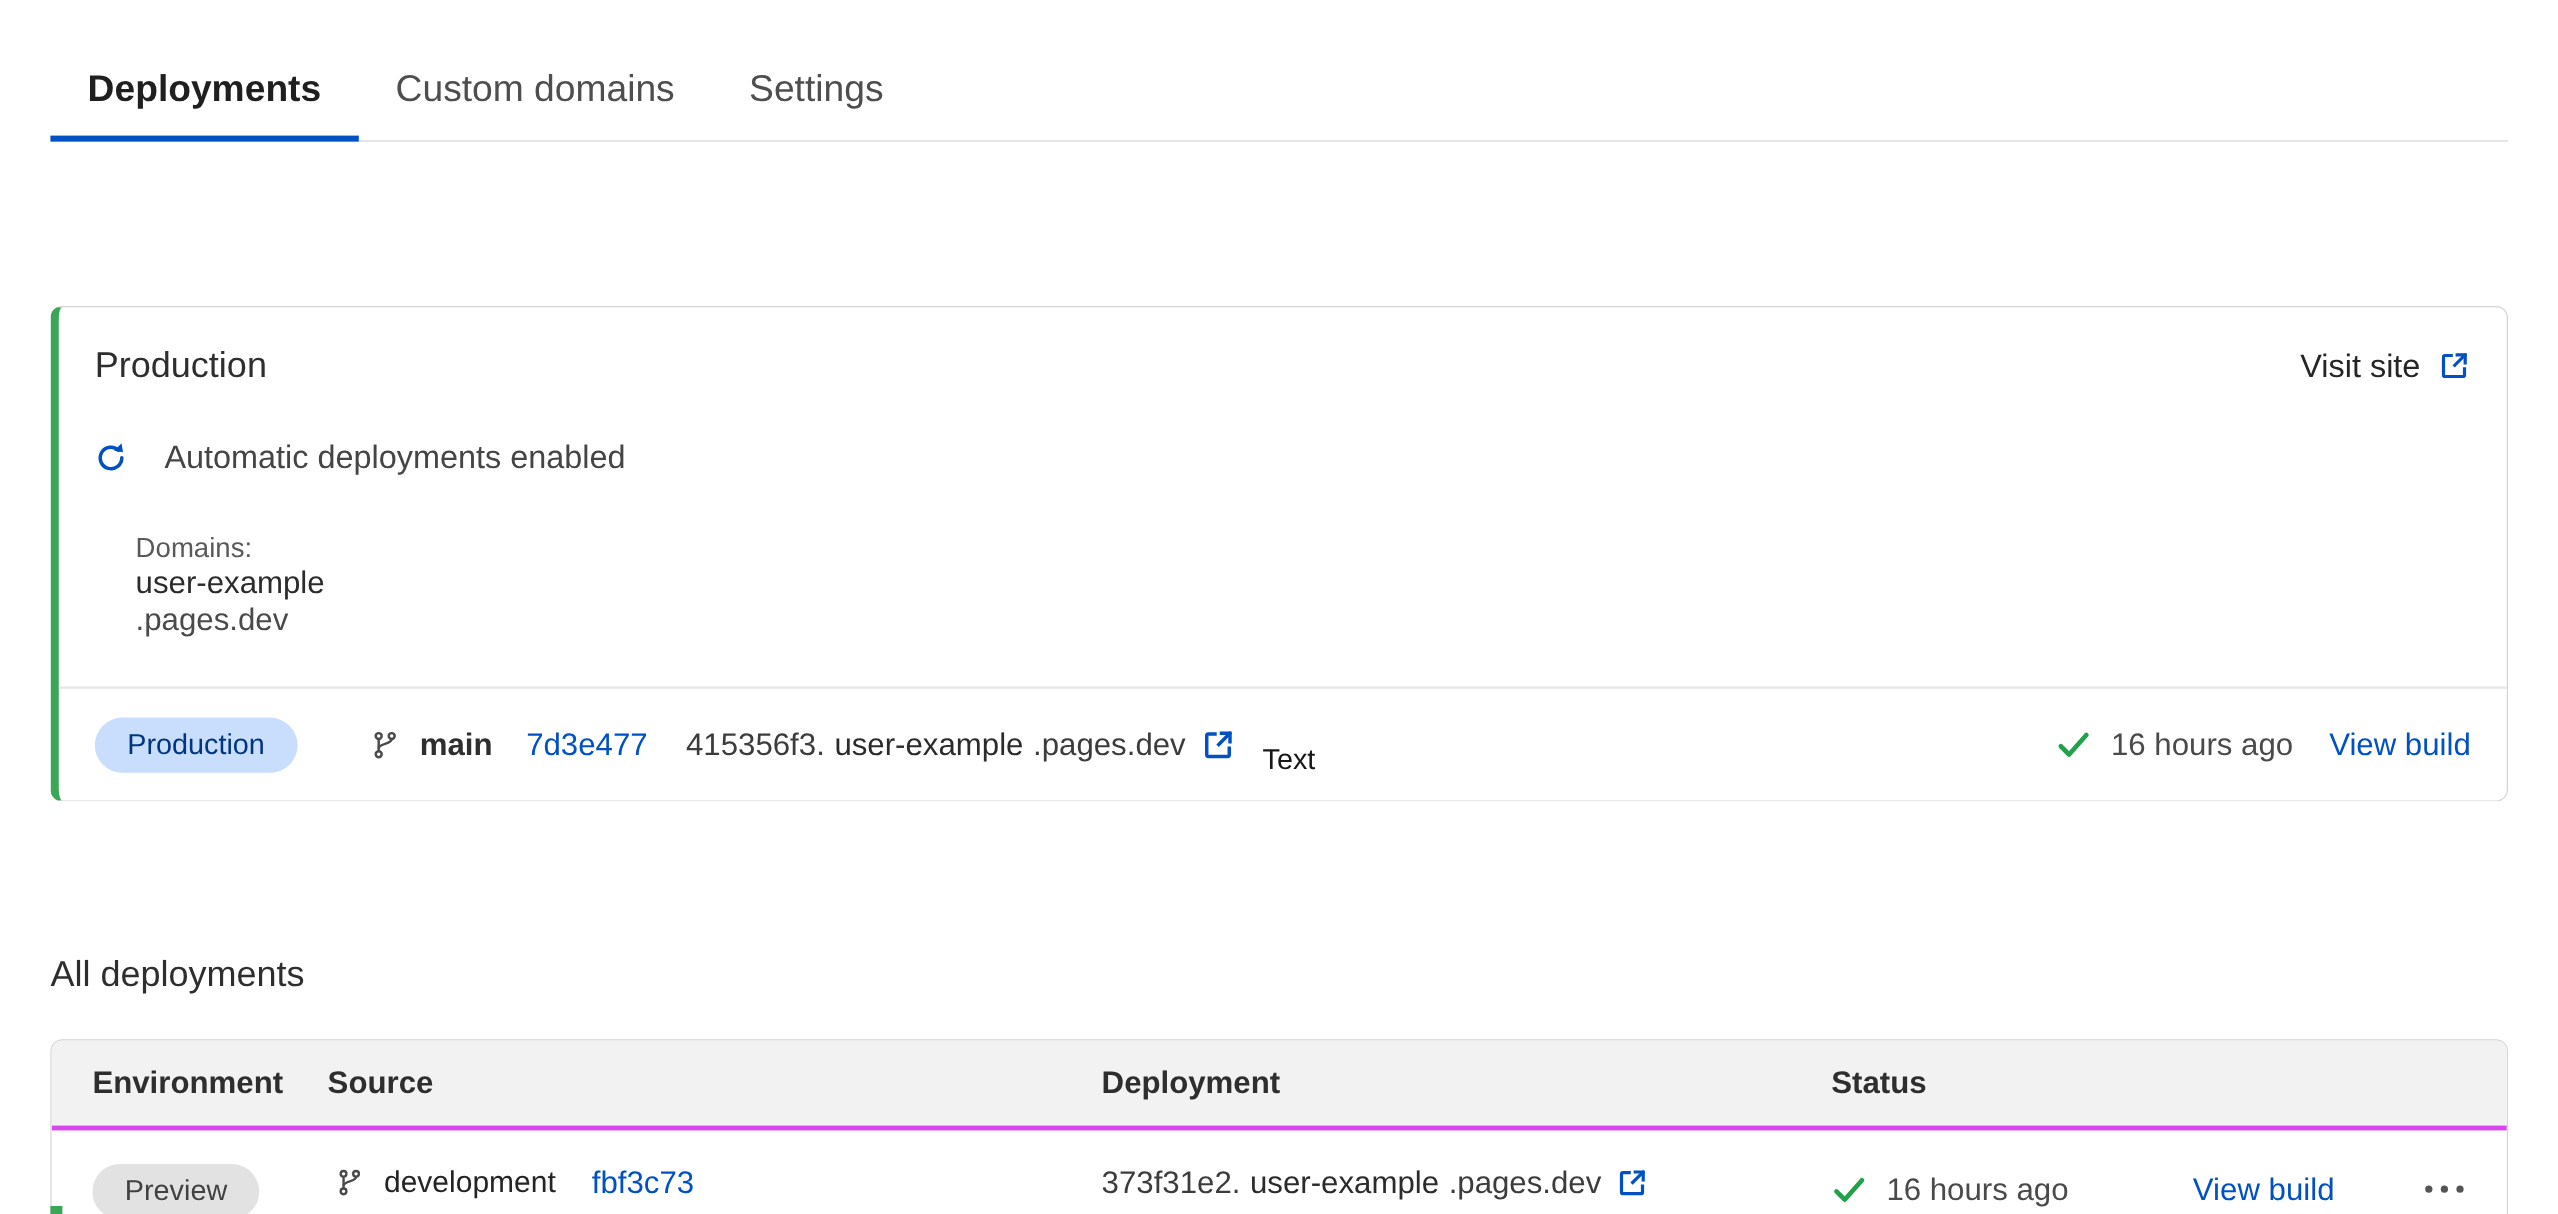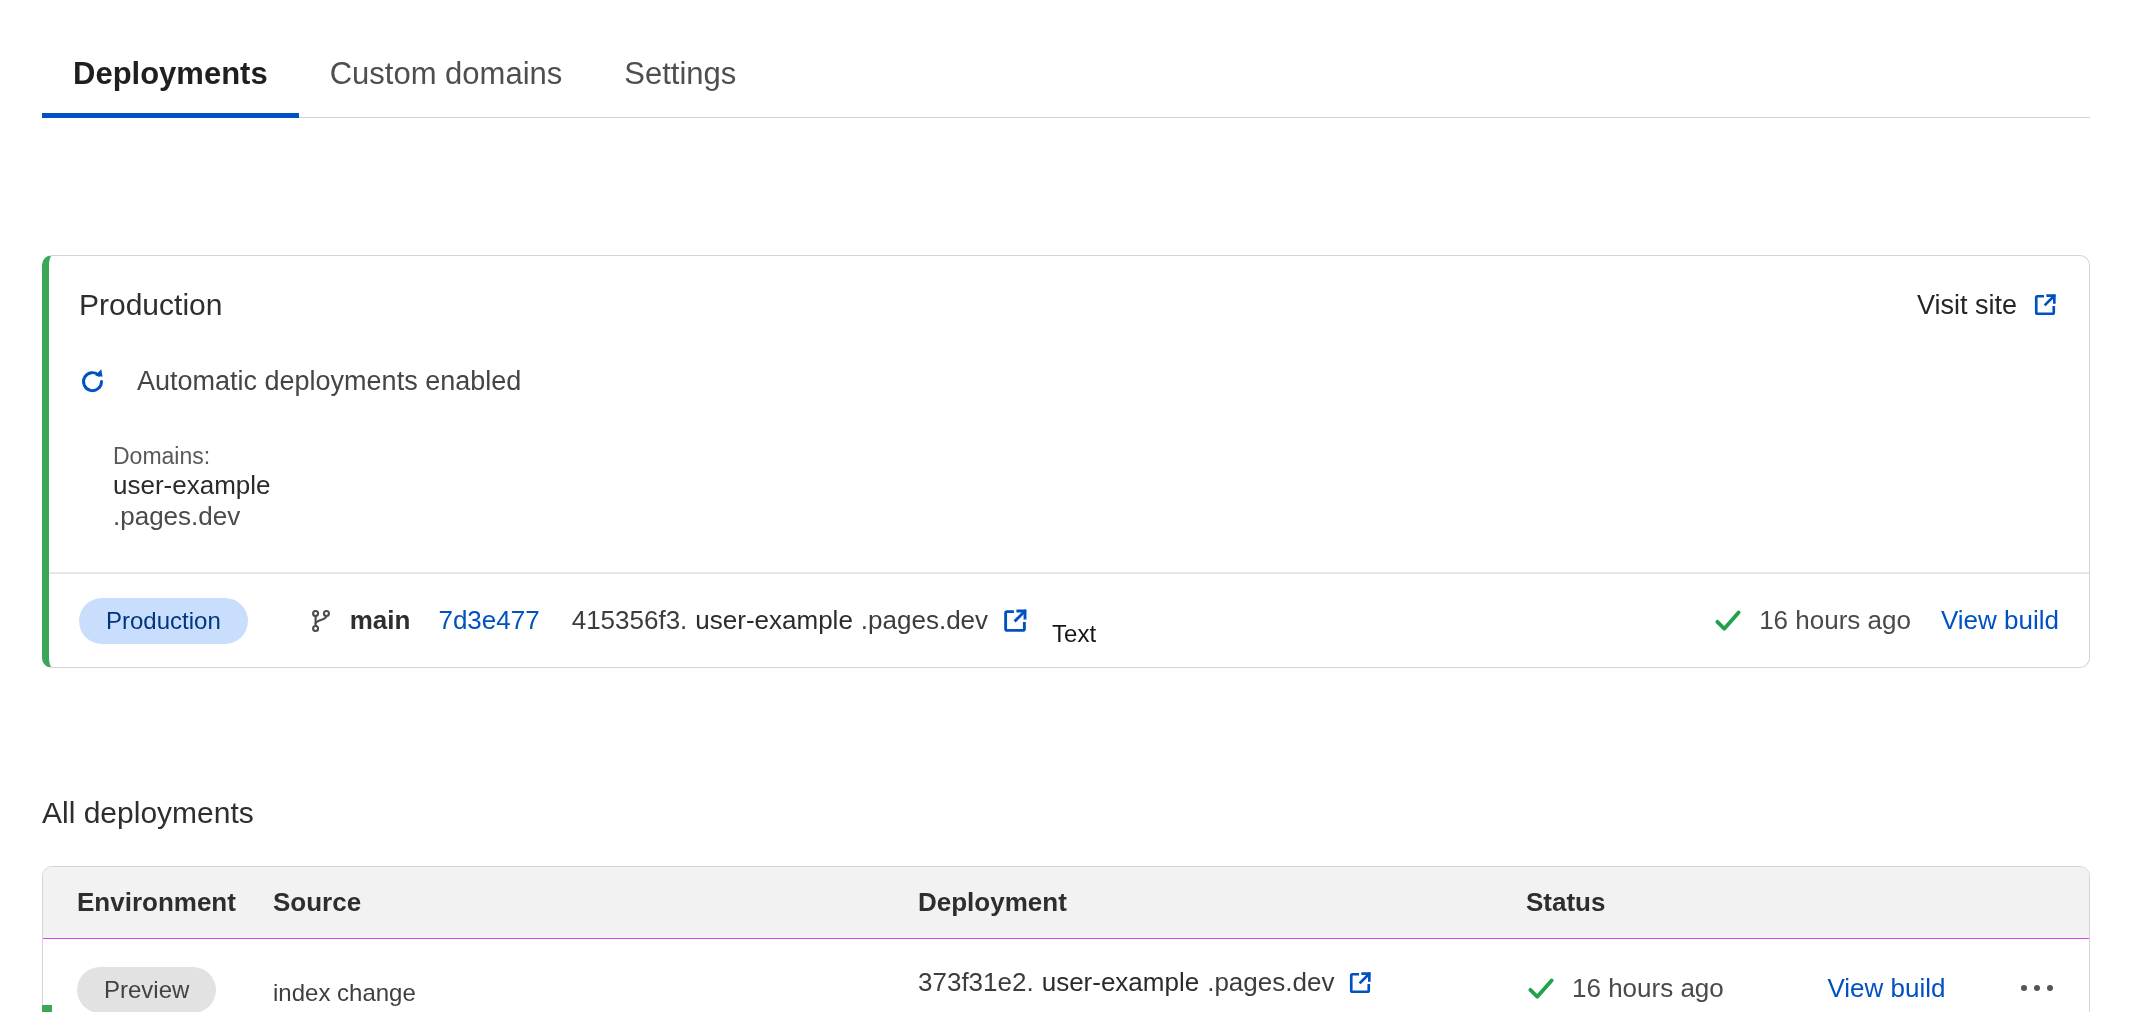--- a/index.html
+++ b/index.html
@@ -82,21 +82,21 @@
   }
   .dep-table{
     margin:36px 42px 0;border:1px solid #d4d4d4;border-radius:10px 10px 0 0;
     overflow:hidden;
   }
   .grid{
     display:grid;grid-template-columns:196px 645px 608px 1fr;
     padding-left:34px;
   }
   .thead{
-    background:#f2f2f2;border-bottom:1px solid #d946ef;
+    background:#f2f2f2;border-bottom:4px solid #d946ef;
     height:71px;align-items:center;
     font-size:26px;font-weight:700;color:#2e2e2e;
   }
   .trow{padding-top:28px;padding-bottom:38px;font-size:26px;align-items:start;}
   .cell{display:flex;align-items:center;}
   .source-cell{display:block;}
   .source-line{display:flex;align-items:center;padding-left:6px;}
   .source-line .branch-icon{margin-left:0;}
   .source-line .branch-name2{margin-left:16px;color:#242424;font-size:25px;}
   .source-line .commit-link{margin-left:30px;}
@@ -201,20 +201,33 @@
     <div>Source</div>
     <div>Deployment</div>
     <div>Status</div>
   </div>
 
   <div class="trow grid">
     <div class="cell">
       <span class="badge badge-preview">Preview</span>
     </div>
     <div class="source-cell">
+      <div class="source-line">
+        <span class="icon branch-icon">
+          <svg width="25" height="25" viewBox="0 0 24 24" fill="none" stroke="currentColor" stroke-width="1.9">
+            <circle cx="7" cy="5" r="2.3"></circle>
+            <circle cx="7" cy="19" r="2.3"></circle>
+            <circle cx="17" cy="5" r="2.3"></circle>
+            <path d="M7 7.3v9.4"></path>
+            <path d="M17 7.3c0 4.2-10 3.2-10 7.2"></path>
+          </svg>
+        </span>
+        <span class="branch-name2">development</span>
+        <a class="commit-link">fbf3c73</a>
+      </div>
       <div class="commit-msg">index change</div>
     </div>
     <div class="cell dep-cell">
       <a class="url-link">
         <span class="url-prefix">373f31e2.</span>
         <span class="url-name">user-example</span>
         <span class="url-suffix">.pages.dev</span>
         <span class="icon">
           <svg width="28" height="28" viewBox="0 0 24 24" fill="none" stroke="currentColor" stroke-width="2.3" stroke-linecap="square">
             <path d="M10 4.5H5.6c-.6 0-1.1.5-1.1 1.1v12.8c0 .6.5 1.1 1.1 1.1h12.8c.6 0 1.1-.5 1.1-1.1V14"></path>

